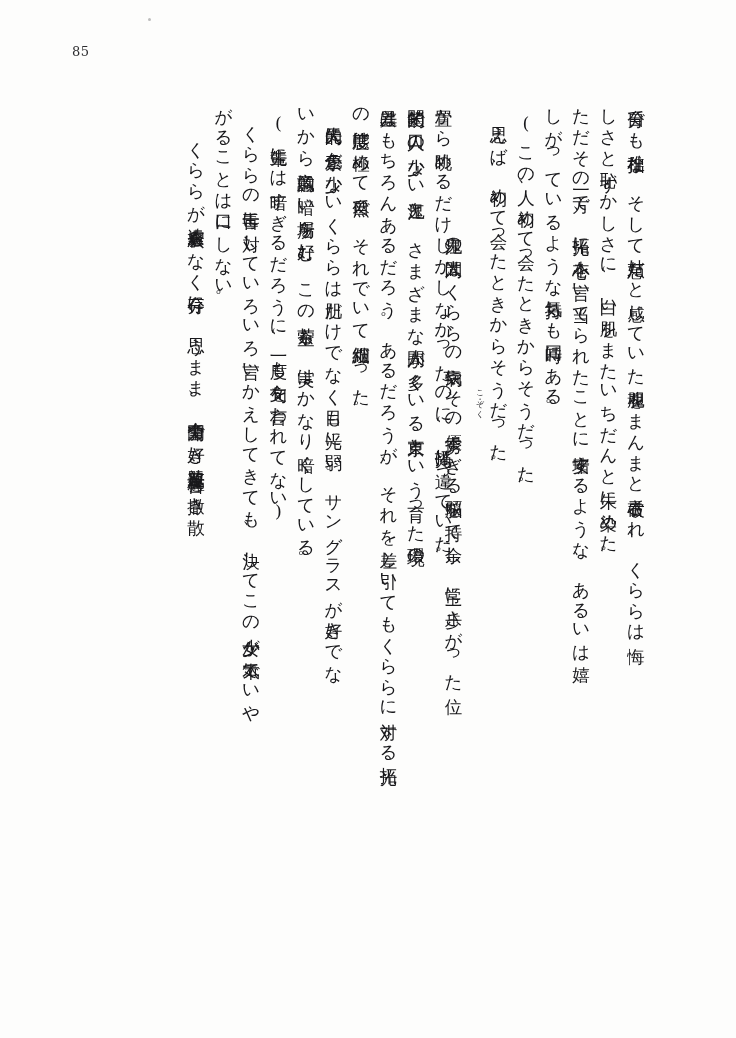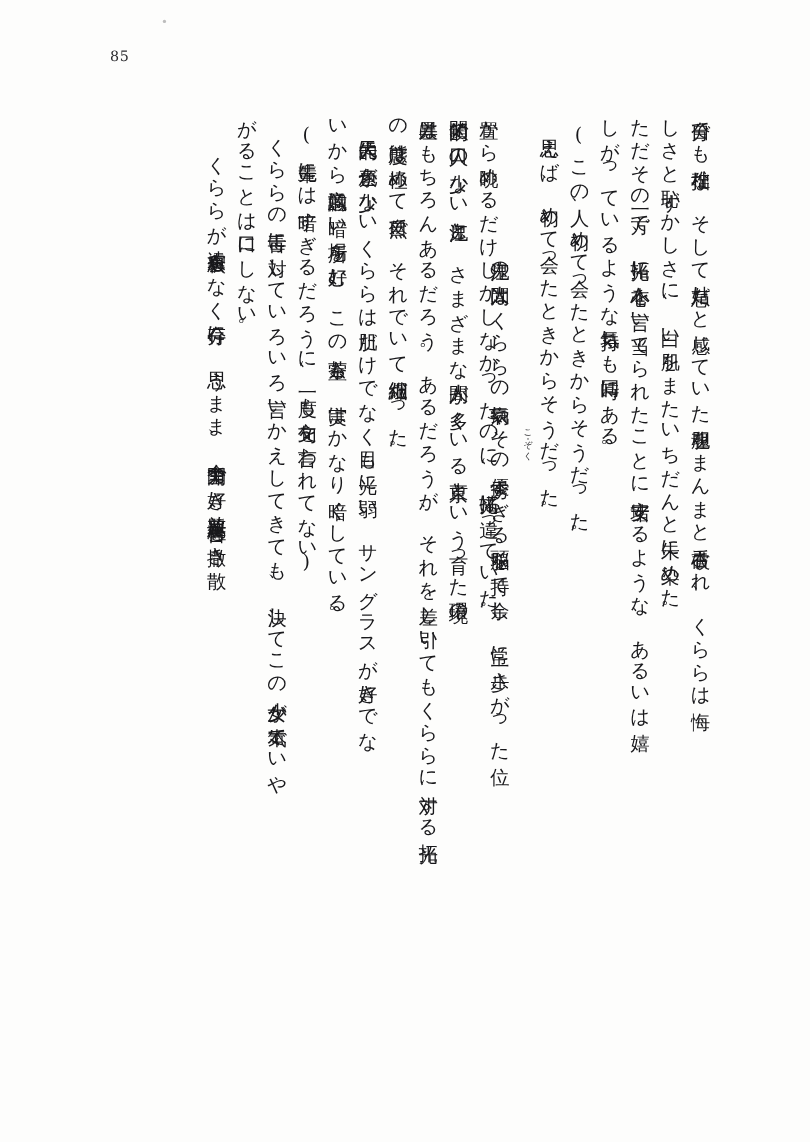--- a/index.html
+++ b/index.html
@@ -12,21 +12,21 @@
     width: 736px;
     height: 1038px;
     background: #fdfdfc;
     overflow: hidden;
     font-family: "DejaVu Serif", "Liberation Serif", serif;
     color: #17171a;
   }
   
   .page-number {
     position: absolute;
-    left: 100px;
+    left: 72px;
     top: 44px;
     font-size: 13px;
     letter-spacing: 0.5px;
     color: #2b2b2e;
     font-family: "DejaVu Serif", "Liberation Serif", serif;
   }
   
   .top-mark {
     position: absolute;
     left: 148px;

